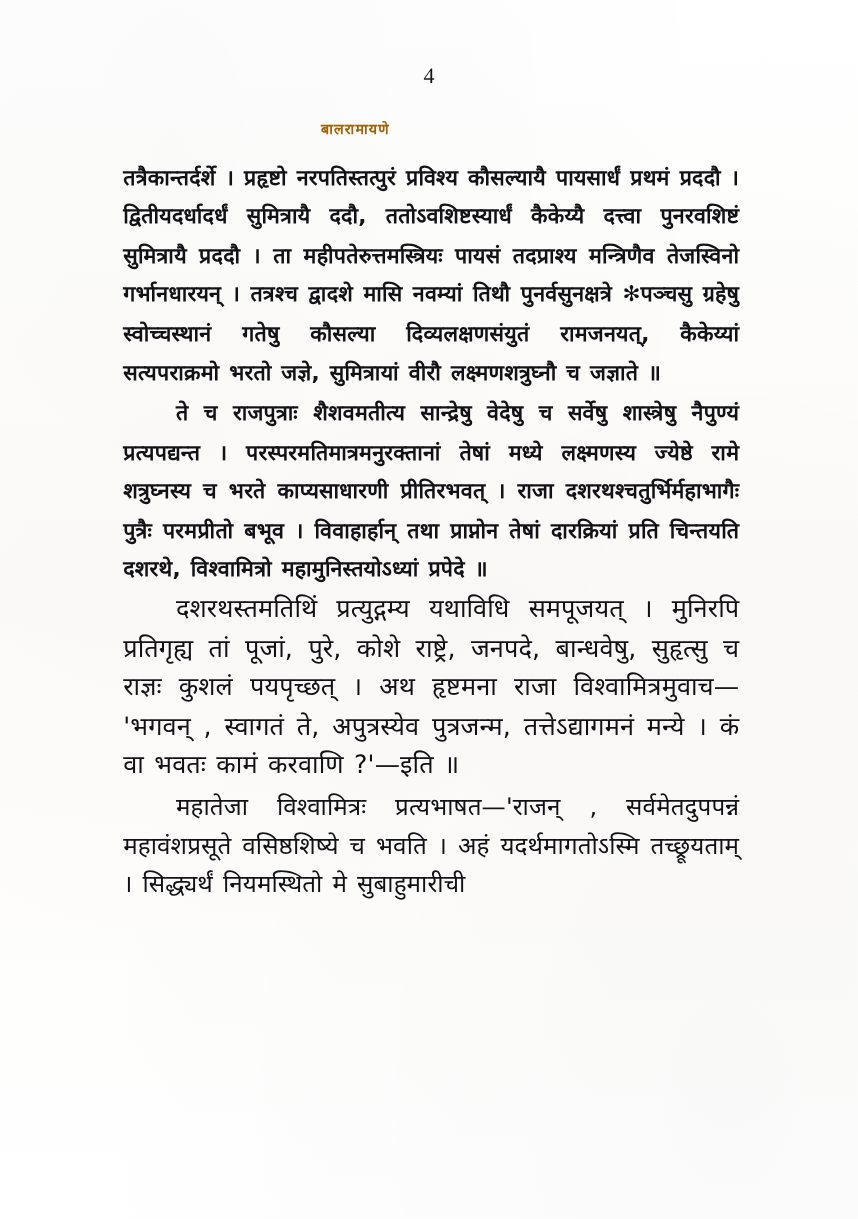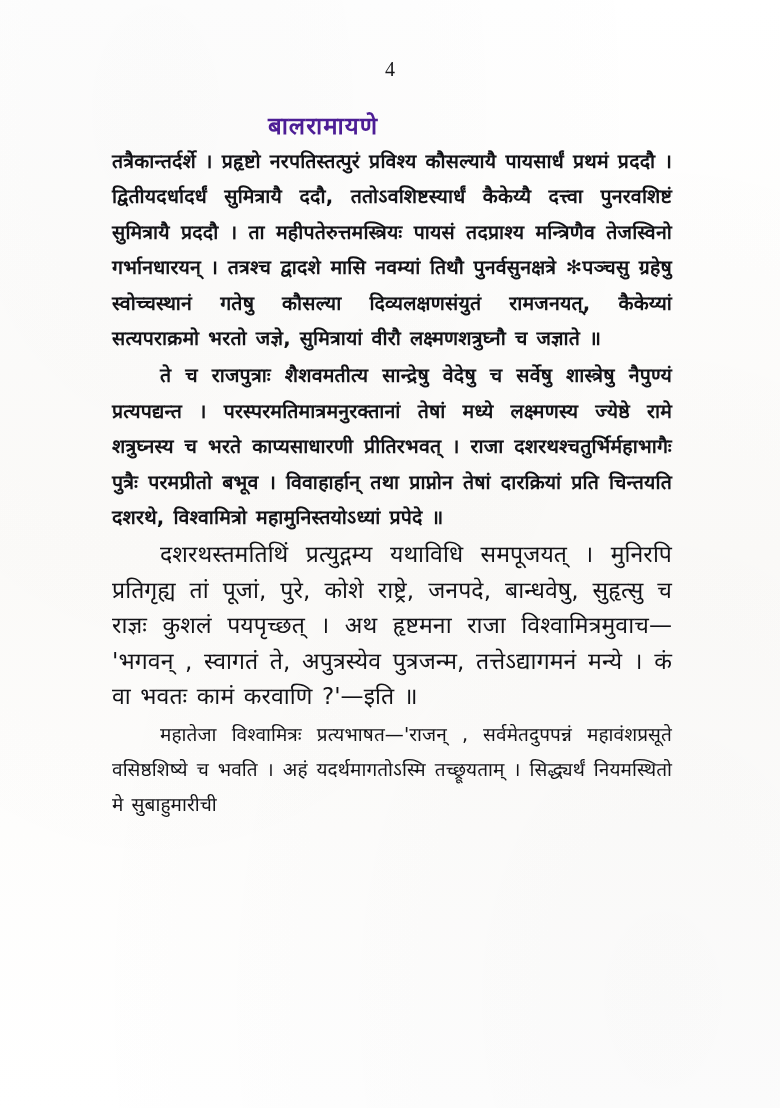--- a/index.html
+++ b/index.html
@@ -36,23 +36,23 @@
     font-size: 20px;
     color: #17171a;
     font-family: "Liberation Serif", serif;
   }
   .running-head {
     position: absolute;
     top: 108px;
     left: 0;
     width: 646px;
     text-align: center;
-    font-size: 24px;
+    font-size: 13px;
     letter-spacing: 1px;
-    color: #4c1d95;
+    color: #a16207;
     font-family: "DejaVu Sans", sans-serif;
     font-weight: 700;
   }
   .body-block {
     position: absolute;
     left: 112px;
     top: 144px;
     width: 560px;
   }
   .para {
@@ -65,21 +65,21 @@
     text-align: justify;
     text-justify: inter-word;
     word-spacing: 2px;
   }
   .para.indent {
     text-indent: 48px;
   }
   .para.p1 { font-weight: 700; letter-spacing: 0.2px; }
   .para.p2 { font-weight: 700; letter-spacing: 0.2px; }
   .para.p3 { font-weight: 400; letter-spacing: 0.1px; font-size: 23px; }
-  .para.p4 { font-weight: 500; letter-spacing: 0.1px; font-size: 19px; }
+  .para.p4 { font-weight: 500; letter-spacing: 0.1px; font-size: 22px; }
   .footnote {
     position: absolute;
     left: 0;
     width: 780px;
     bottom: 42px;
     text-align: center;
     font-size: 15px;
     color: #16161a;
     font-family: "DejaVu Sans", sans-serif;
     font-weight: 600;

